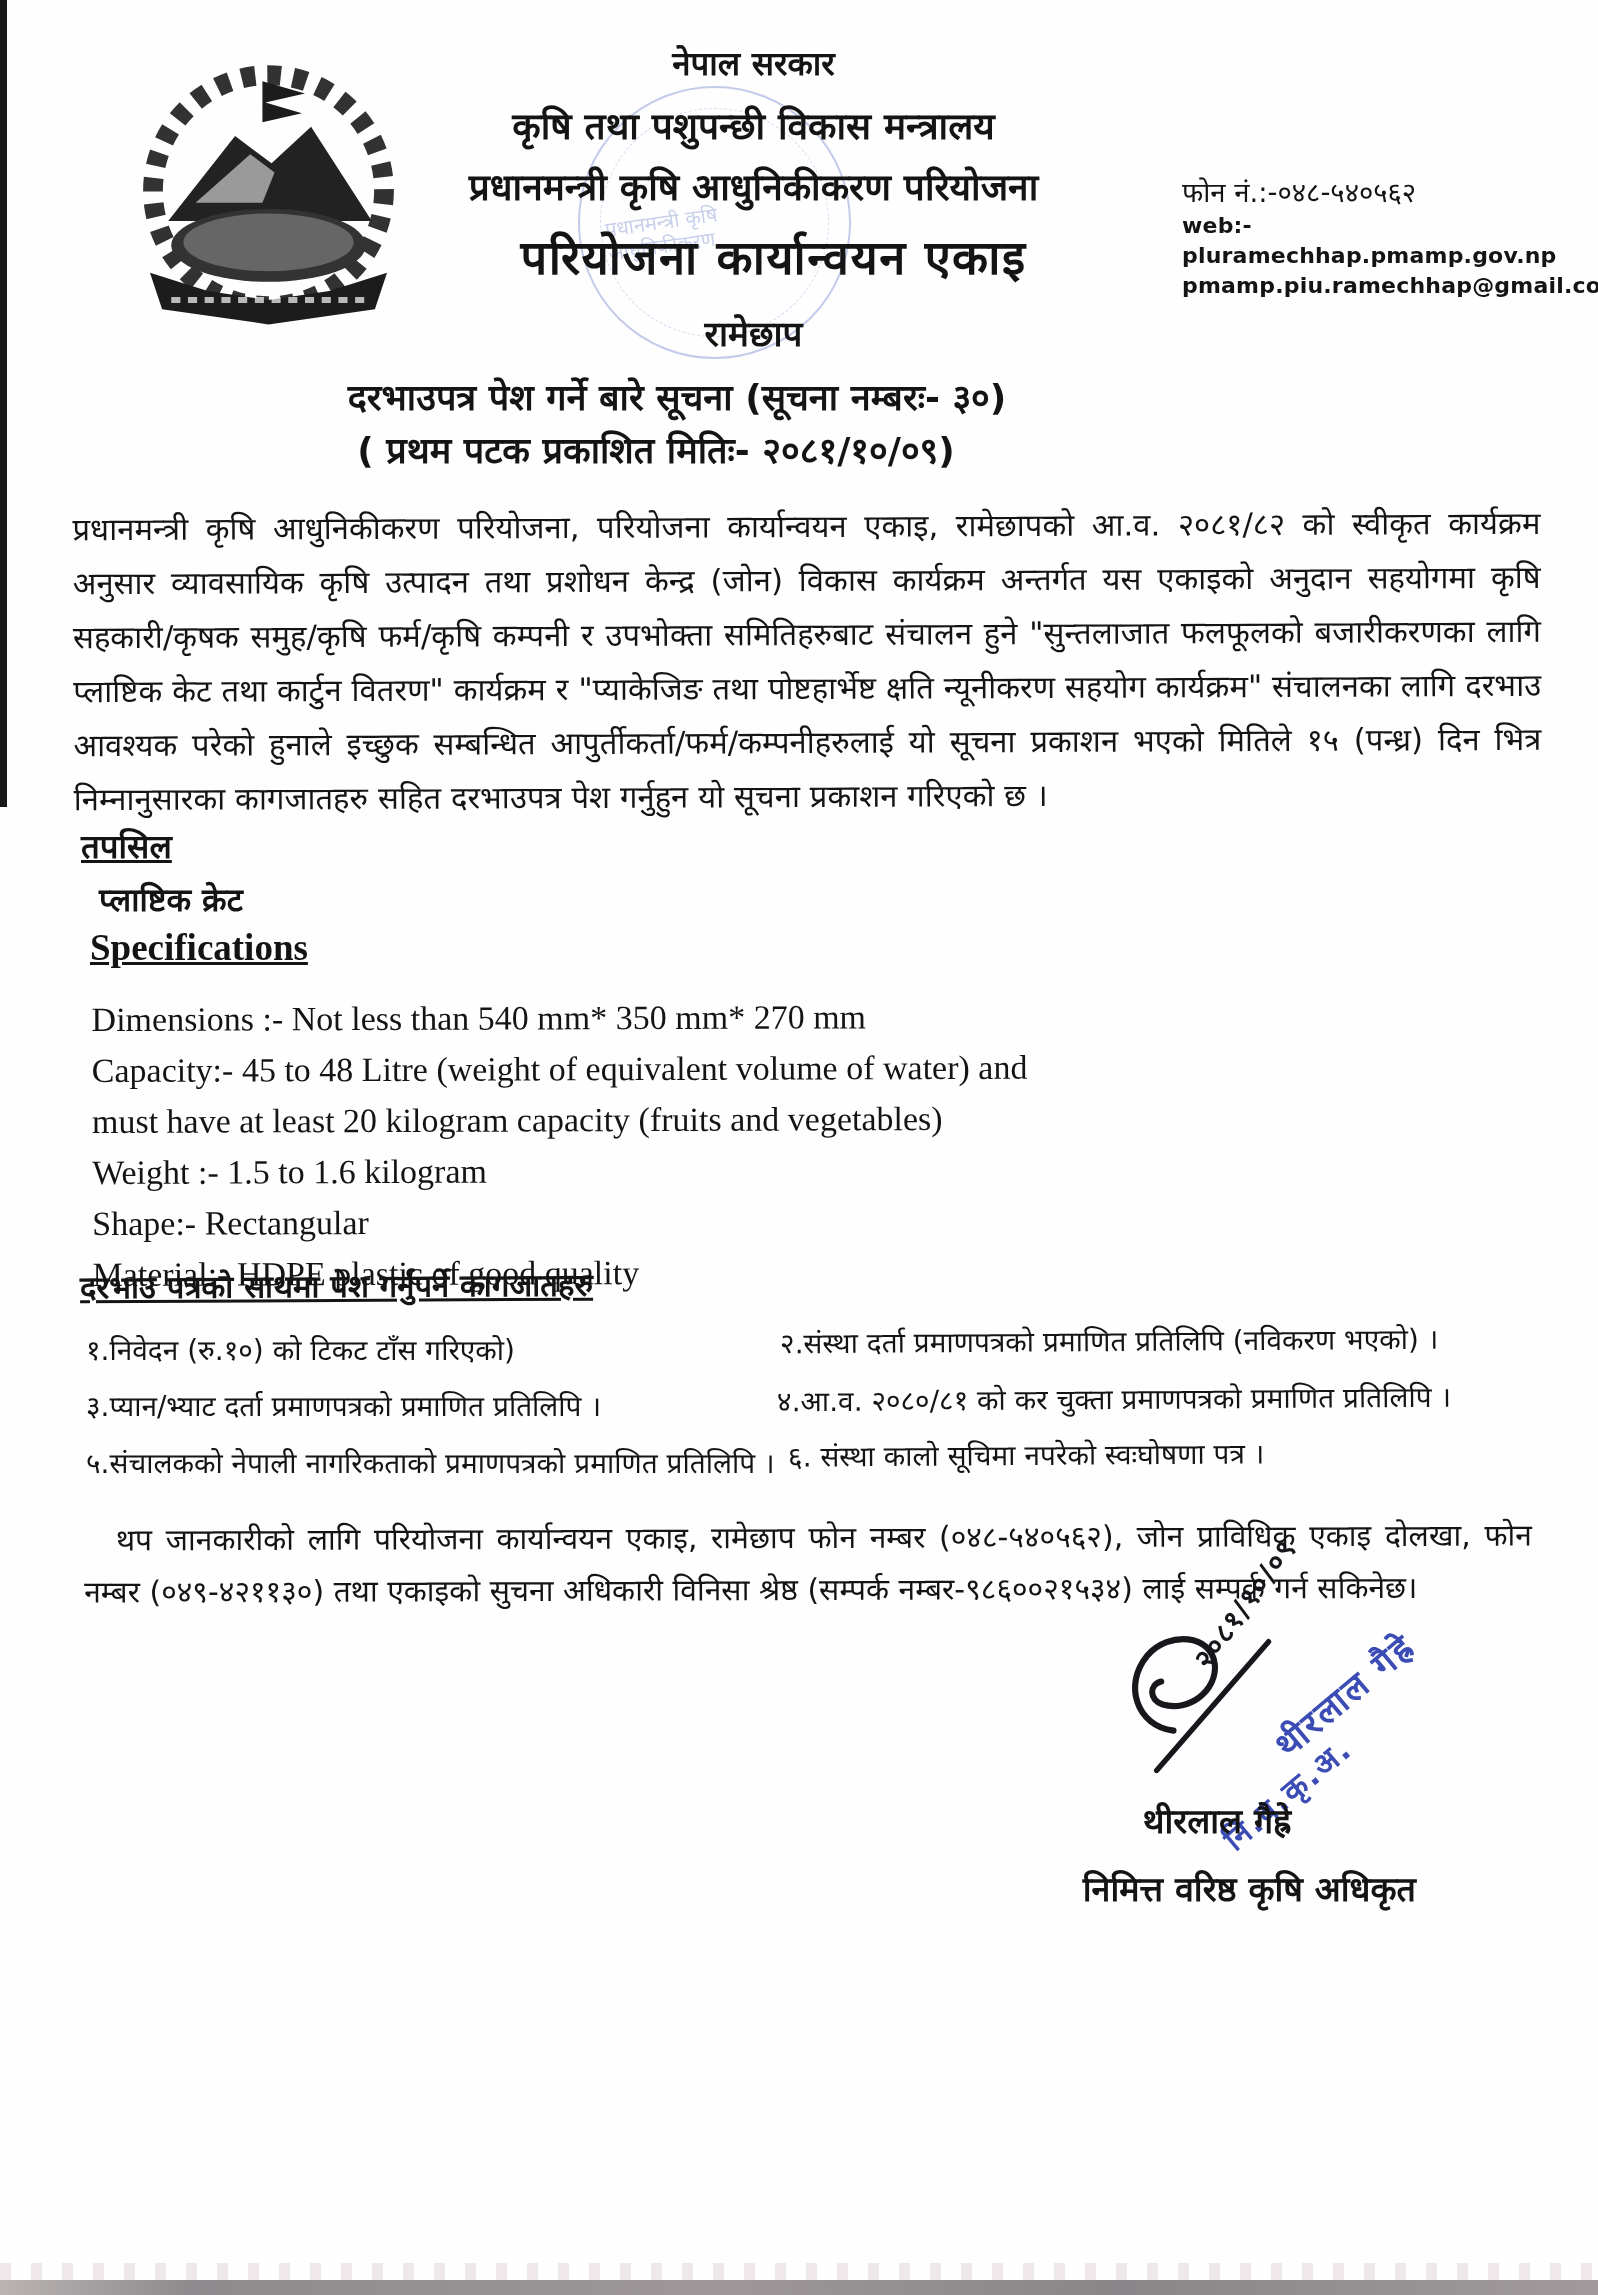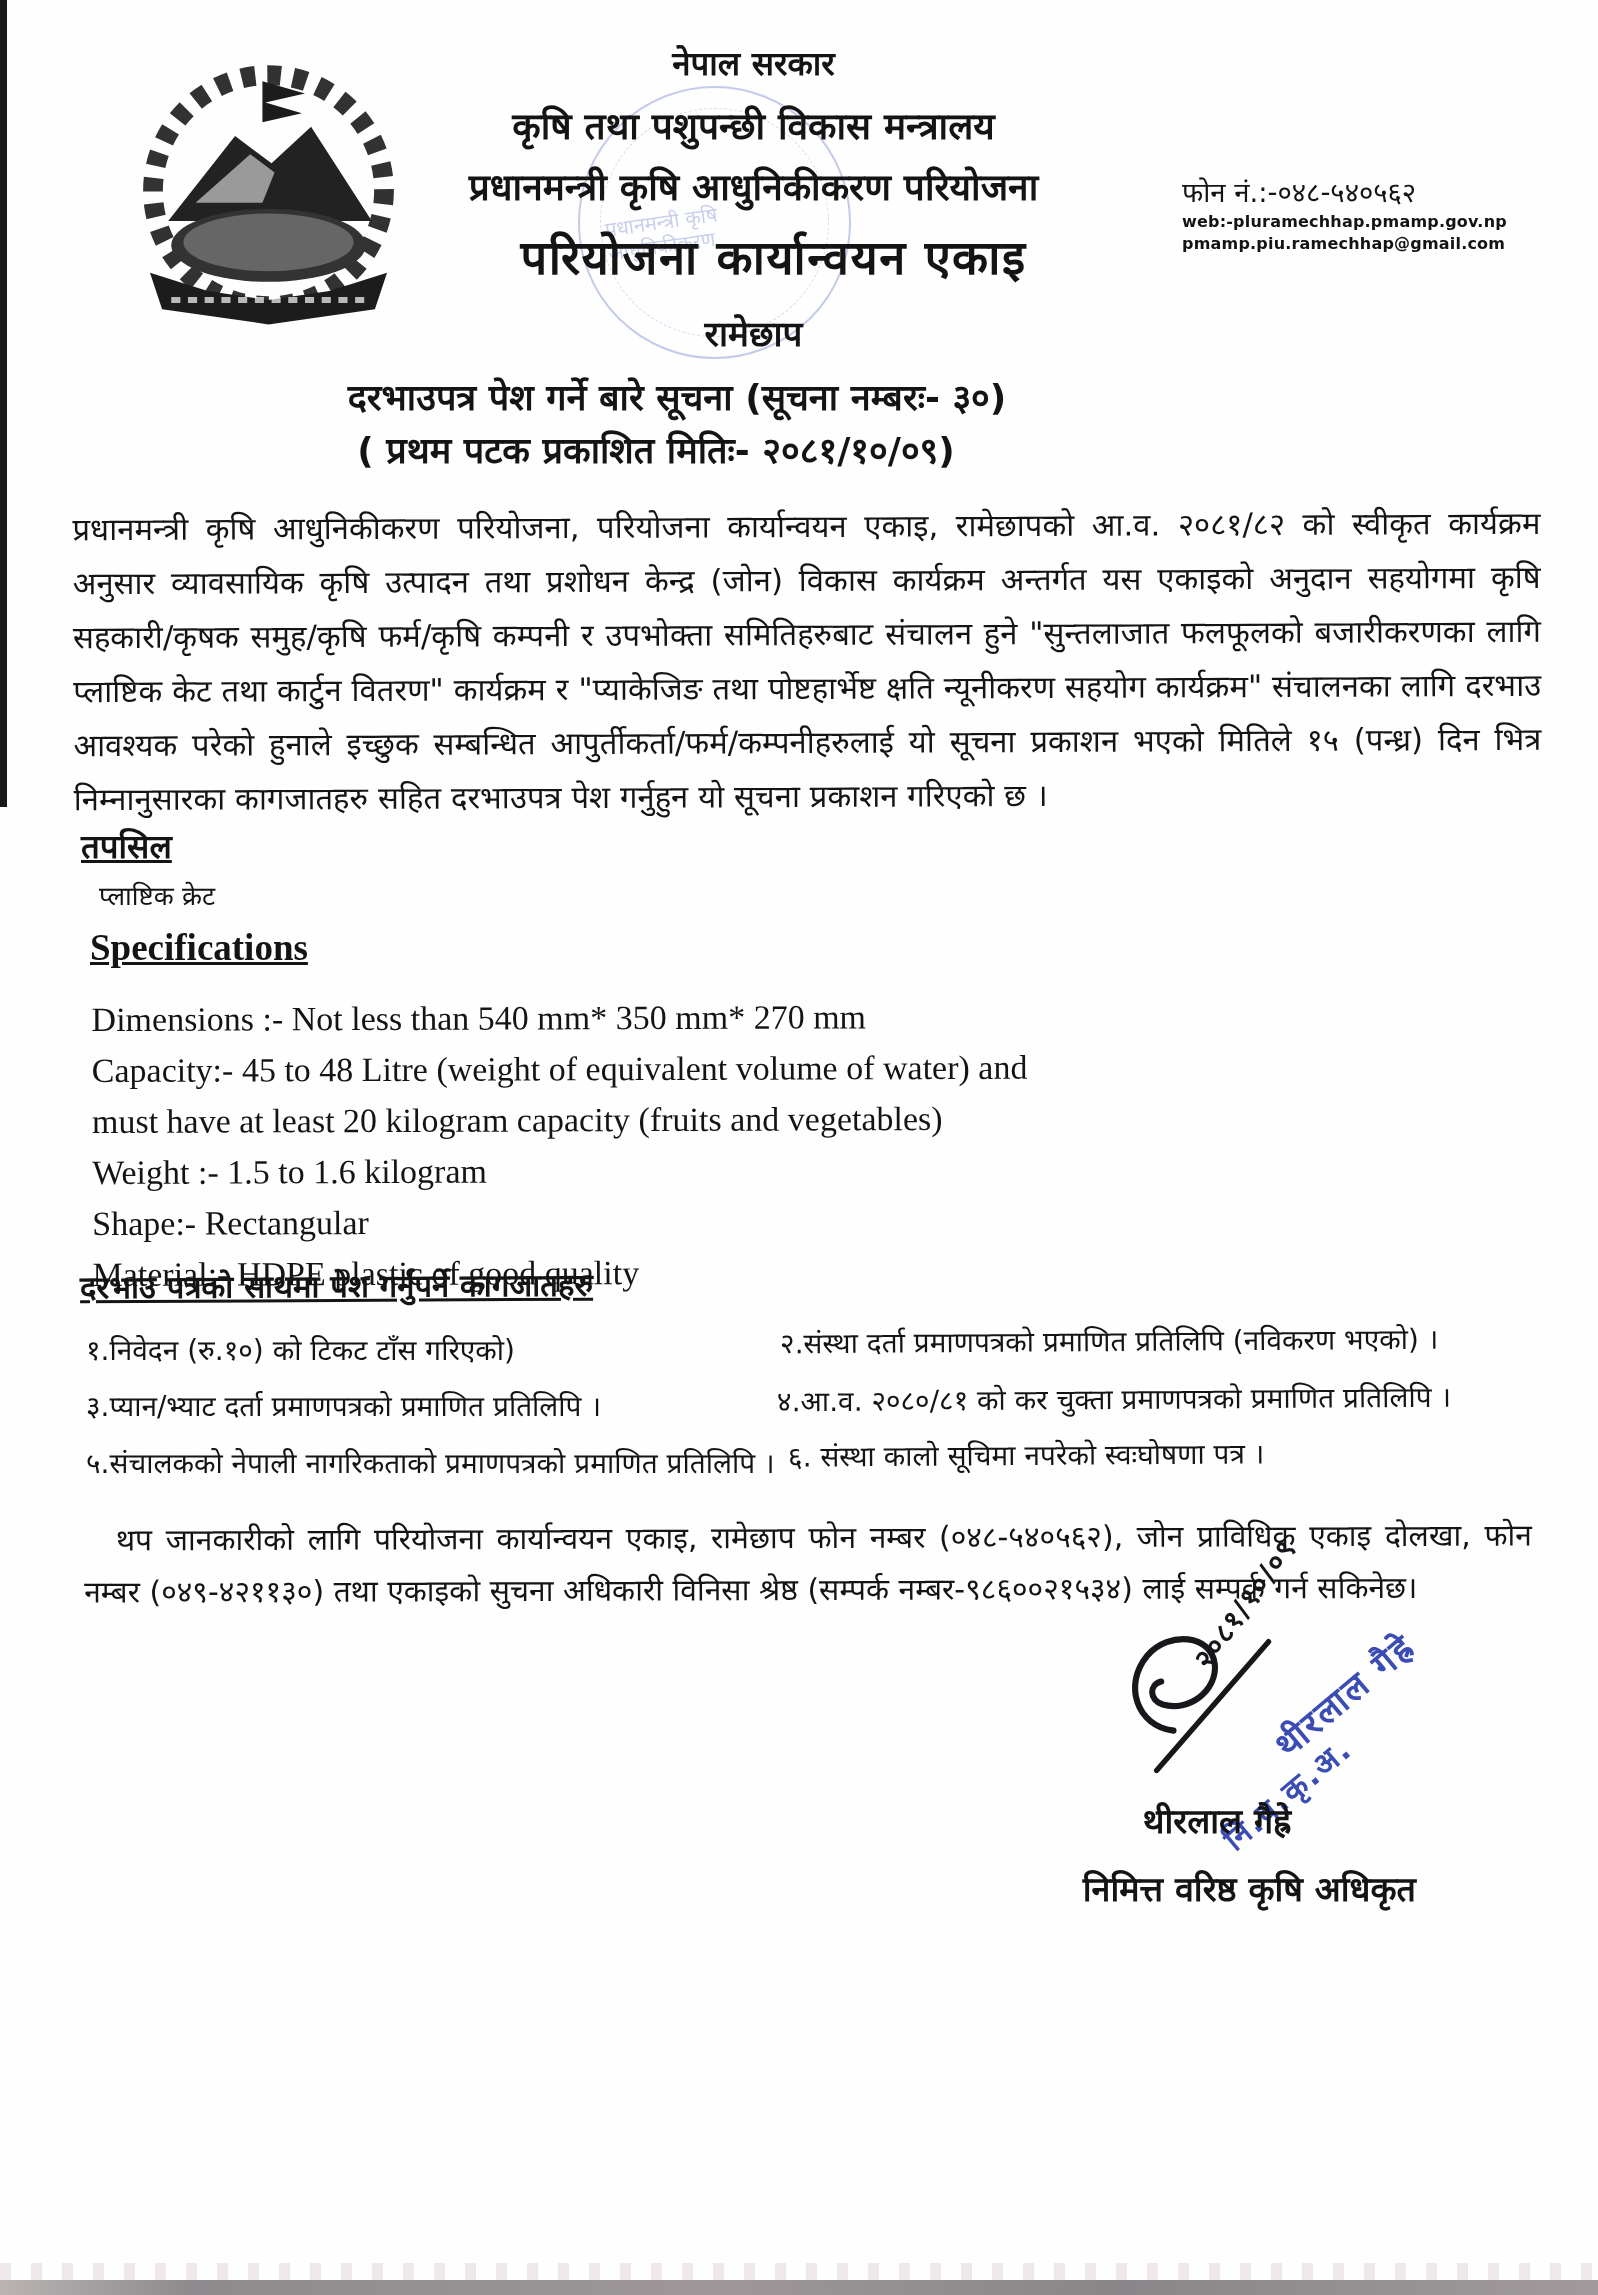--- a/index.html
+++ b/index.html
@@ -17,37 +17,37 @@
     background:repeating-linear-gradient(90deg,rgba(210,190,200,.35) 0 10.7px,rgba(255,255,255,0) 10.7px 31px);}
   
   .hdr{left:0;top:0;width:1507px;text-align:center;}
   .hdr .l1{margin-top:40px;font-size:33px;font-weight:600;}
   .hdr .l2{margin-top:13.8px;font-size:37px;font-weight:700;}
   .hdr .l3{margin-top:10.7px;font-size:37px;font-weight:700;}
   .hdr .l4{margin-top:12.2px;font-size:47px;font-weight:700;letter-spacing:1.5px;padding-left:40px;}
   .hdr .l5{margin-top:21.4px;font-size:35px;font-weight:600;}
   .contact{left:1182px;top:174px;width:413px;line-height:1.35;}
   .contact .ph{font-size:27.5px;font-weight:400;}
-  .contact .wb,.contact .em{font-size:16px;font-weight:700;letter-spacing:0.2px;}
+  .contact .wb,.contact .em{font-size:22px;font-weight:700;letter-spacing:0.2px;}
   
   .stamp-wm{left:578px;top:86px;width:269px;height:269px;border-radius:50%;
     border:2.3px solid rgba(88,110,198,.42);opacity:.85;}
   .stamp-wm .inner{position:absolute;left:20px;top:20px;right:20px;bottom:20px;
     border-radius:50%;border:1.5px dashed rgba(88,110,198,.30);}
   .stamp-wm .scrib{position:absolute;left:31px;top:115px;width:207px;height:122px;
     color:rgba(70,95,190,.35);font-size:20px;transform:rotate(-8deg);line-height:1.2;}
   
   .title1{left:0;top:372px;width:1354px;text-align:center;font-size:36px;font-weight:700;}
   .title2{left:0;top:425px;width:1312px;text-align:center;font-size:36px;font-weight:700;}
   
   .body-par{left:73px;top:499px;width:1468px;font-size:31px;line-height:54px;
     text-align:justify;transform:rotate(-.25deg);}
   
   .tapasil-h{left:81px;top:823px;font-size:33px;font-weight:700;text-decoration:underline;}
-  .tapasil-item{left:99px;top:877px;font-size:26px;font-weight:400;}
+  .tapasil-item{left:99px;top:877px;font-size:32px;font-weight:700;}
   .spec-h{left:90px;top:926px;font-size:37px;font-weight:700;text-decoration:underline;
     font-family:"Liberation Serif","DejaVu Serif",serif;}
   .spec-list{left:92px;top:992px;width:1148px;font-size:34px;line-height:51px;
     font-family:"Liberation Serif","DejaVu Serif",serif;transform:rotate(-.2deg);}
   
   .docs-h{left:80px;top:1264px;font-size:31px;font-weight:700;text-decoration:underline;transform:rotate(-.3deg);}
   .doc{font-size:28px;white-space:nowrap;}
   .doc.l1{left:86px;top:1330px;}
   .doc.r1{left:780px;top:1321px;transform:rotate(-.4deg);}
   .doc.l2{left:86px;top:1386px;}

